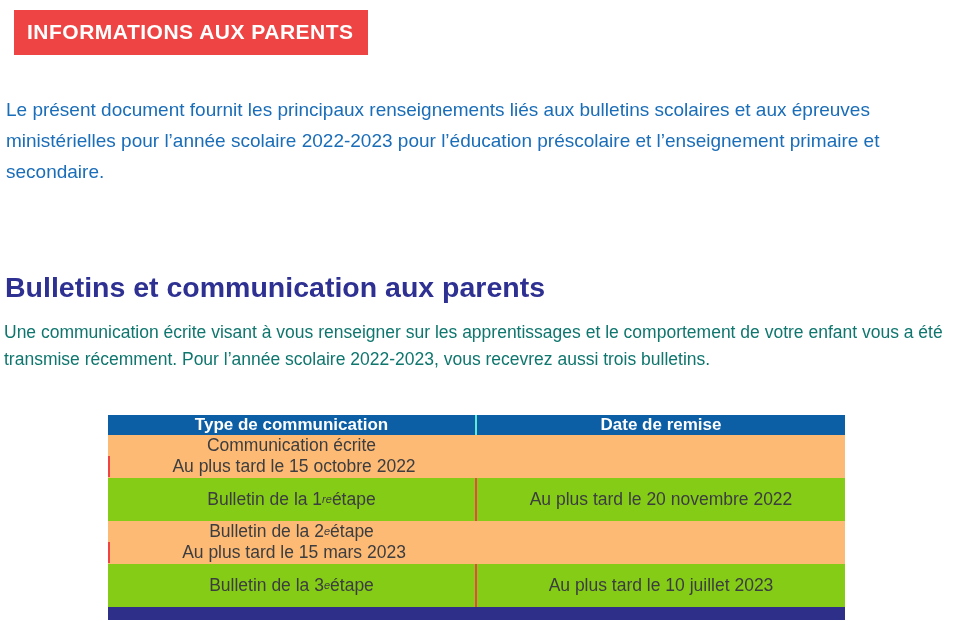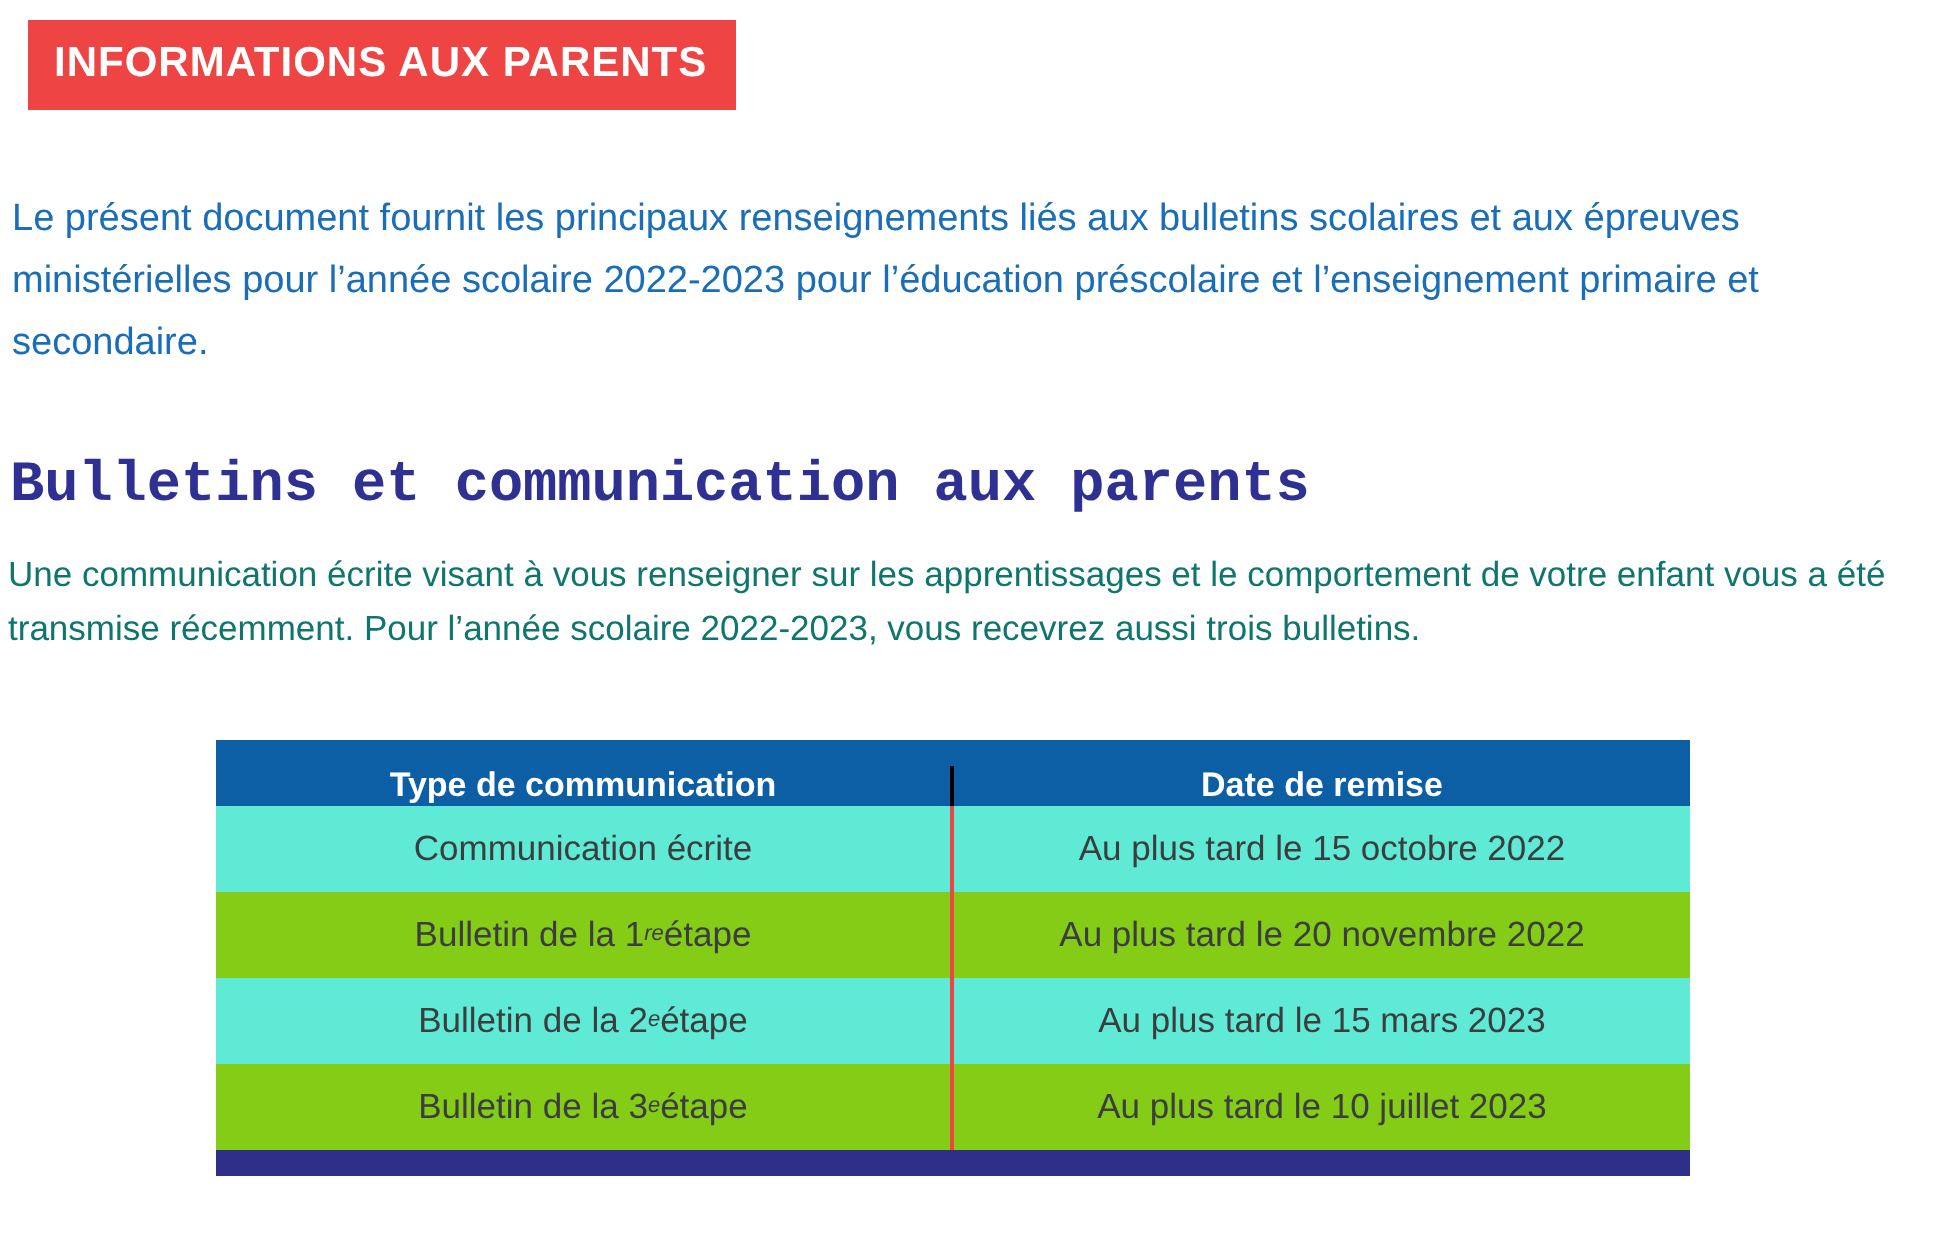--- a/index.html
+++ b/index.html
@@ -26,25 +26,24 @@
     padding: 10px 14px 11px 13px;
   }
   .intro {
     margin: 39px 6px 0 6px;
     color: #1a6db8;
     font-size: 19px;
     line-height: 31px;
     max-width: 962px;
   }
   .section-heading {
-    margin: 39px 0 0 5px;
+    margin: 84px 0 0 5px;
     color: #2e3192;
     font-size: 28.5px;
     font-weight: bold;
-    font-family: Liberation Mono, monospace;
   }
   .section-body {
     margin: 15px 4px 0 4px;
     color: #0f766e;
     font-size: 17.5px;
     line-height: 27px;
     max-width: 966px;
   }
   .comm-table {
     margin: 42px 0 0 108px;
@@ -57,36 +56,35 @@
   .t-cell {
     display: flex;
     align-items: center;
     justify-content: center;
     text-align: center;
   }
   .t-cell.col-type { width: 367px; }
   .t-cell.col-date { width: 370px; }
   .t-head {
     background: #0c5fa5;
-    height: 33px;
-    align-items: flex-end;
+    height: 20px;
   }
   .t-head .t-cell {
     color: #ffffff;
     font-size: 17px;
     font-weight: bold;
   }
-  .t-head .col-date { border-left: 2px solid #000000; }
+  .t-head .col-date { border-left: 2px solid #5eead4; }
   .t-body-row {
     height: 43px;
     color: #3c3d40;
     font-size: 17.5px;
   }
   .t-body-row .col-date { border-left: 2px solid #ef4444; }
-  .t-body-row.alt { background: #5eead4; }
+  .t-body-row.alt { background: #fdba74; flex-direction: column; }
   .t-body-row.plain { background: #84cc16; }
   .t-cell sup {
     font-size: 11px;
     line-height: 1;
     vertical-align: super;
     font-style: italic;
   }
   .bottom-bar {
     width: 737px;
     height: 13px;

